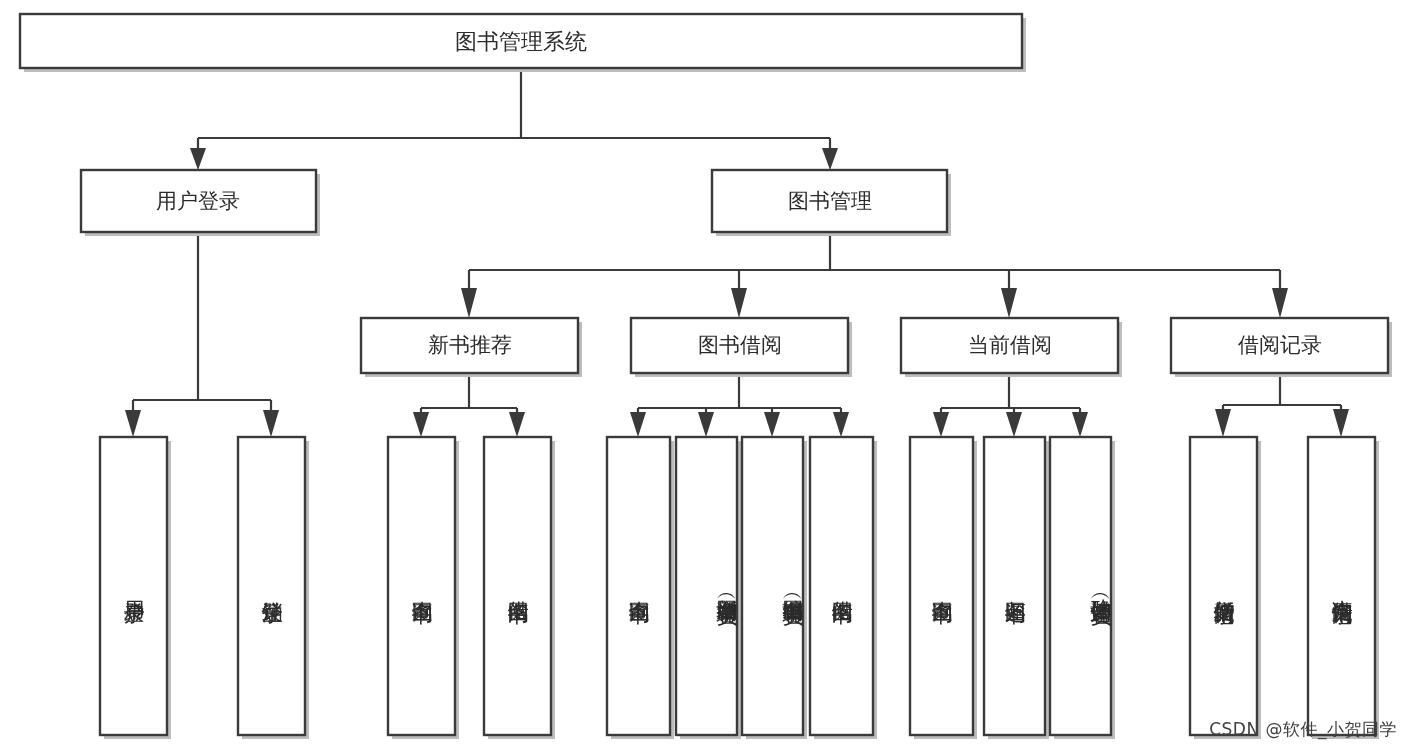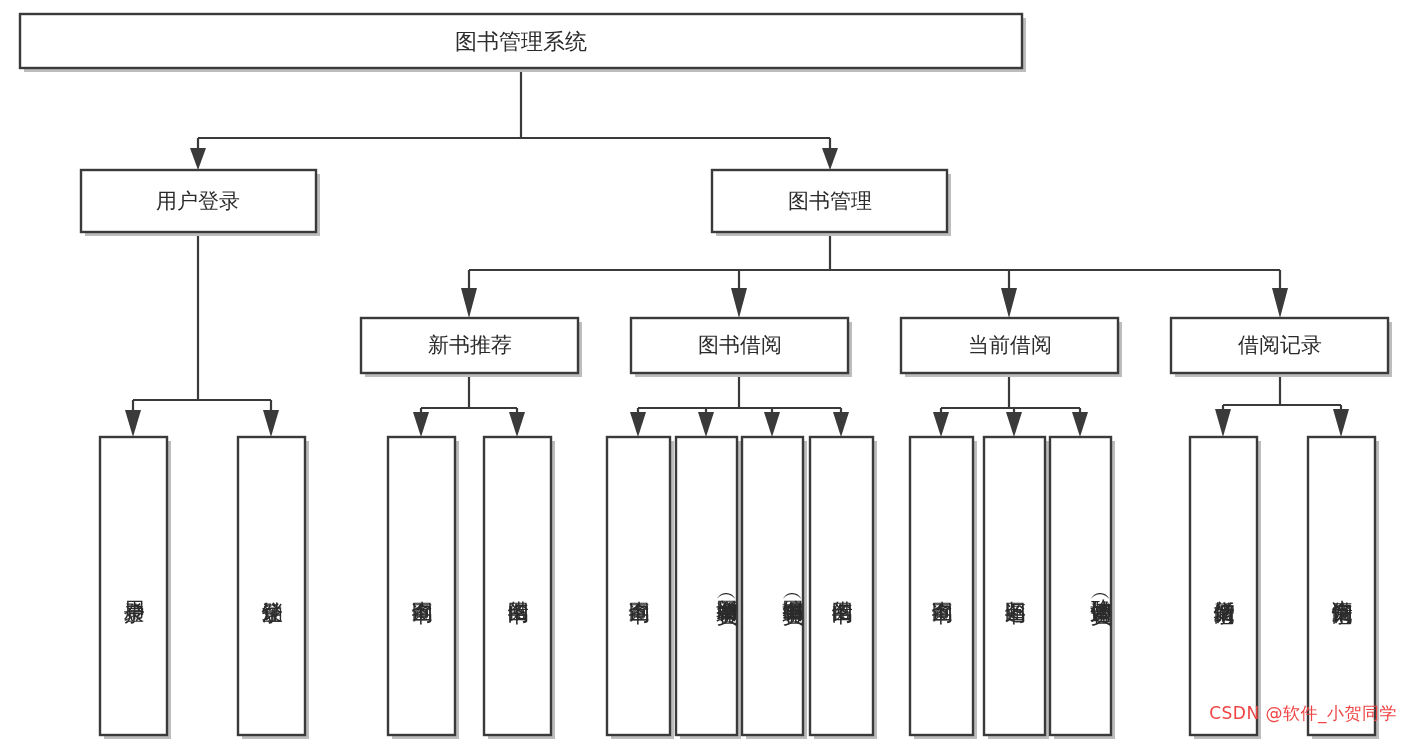--- a/index.html
+++ b/index.html
@@ -72,24 +72,24 @@
     display: flex;
     align-items: center;
     justify-content: center;
     text-align: center;
     white-space: nowrap;
     pointer-events: none;
   }
   .watermark {
     position: absolute;
     right: 8px;
-    bottom: 22px;
+    bottom: 6px;
     font-family: "DejaVu Sans", "Liberation Sans", sans-serif;
     font-size: 17px;
-    color: #ef4444;
+    color: #404040;
     letter-spacing: 0.5px;
     white-space: nowrap;
   }
 </style>
 </head>
 <body>
 
 <div id="diagram-root">
 
   <svg class="diagram-svg" viewBox="0 0 1405 747" xmlns="http://www.w3.org/2000/svg">

